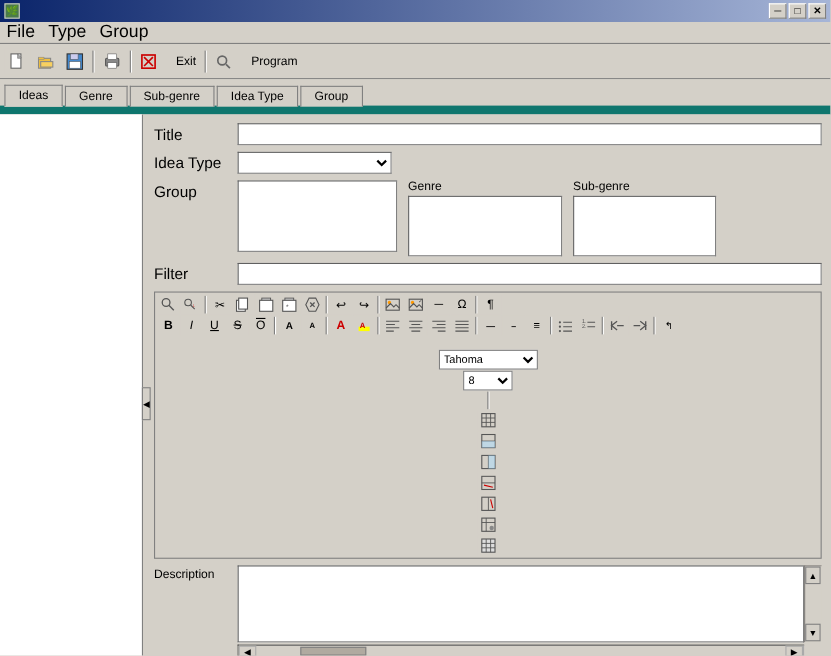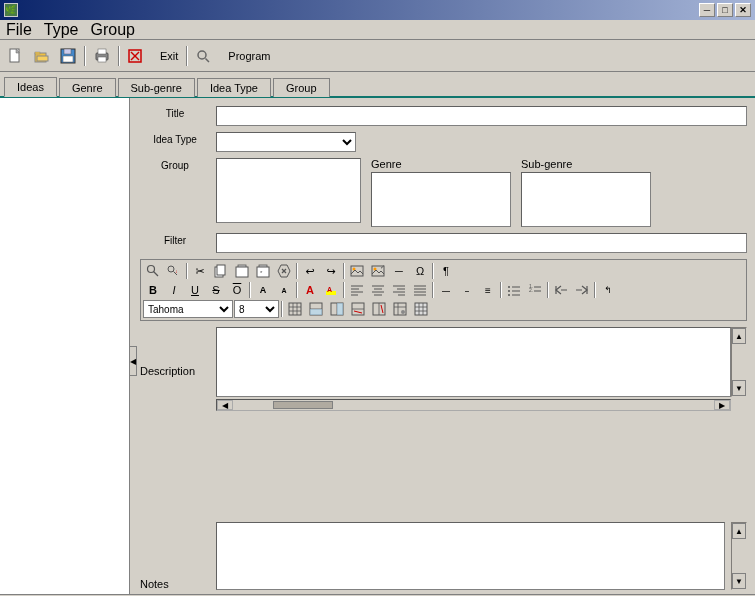--- a/index.html
+++ b/index.html
@@ -83,21 +83,21 @@
       cursor: pointer;
       font-size: 11px;
     }
 
     
     .tabs {
       background: #d4d0c8;
       display: flex;
       align-items: flex-end;
       padding: 4px 4px 0 4px;
-      border-bottom: 2px solid #0f766e;
+      border-bottom: 8px solid #0f766e;
     }
     .tab {
       padding: 3px 12px;
       font-size: 11px;
       border: 1px solid #808080;
       border-bottom: none;
       background: #d4d0c8;
       cursor: pointer;
       margin-right: 2px;
       position: relative;
@@ -148,22 +148,22 @@
       gap: 6px;
     }
 
     .form-row {
       display: flex;
       align-items: flex-start;
       gap: 6px;
     }
     .form-label {
       width: 70px;
-      text-align: center;
-      font-size: 10px;
+      text-align: left;
+      font-size: 14px;
       padding-top: 2px;
       flex-shrink: 0;
     }
     .form-input {
       flex: 1;
       height: 20px;
       border: 1px solid #808080;
       border-top-color: #606060;
       border-left-color: #606060;
       background: #fff;
@@ -247,21 +247,20 @@
       display: flex;
       align-items: flex-start;
       gap: 6px;
       flex: 1;
     }
     .desc-label {
       width: 70px;
       font-size: 11px;
       padding-top: 2px;
       flex-shrink: 0;
-      margin-top: 36px;
     }
     .desc-textarea-wrap {
       flex: 1;
       display: flex;
       flex-direction: column;
       gap: 2px;
     }
     .desc-textarea {
       flex: 1;
       border: 1px solid #808080;
@@ -598,21 +597,21 @@
         <div class="rte-btn">
           <svg width="14" height="14" viewBox="0 0 14 14">
               <polyline points="7,3 12,7 7,11" fill="none" stroke="#555" stroke-width="1.2"></polyline>
               <line x1="12" y1="3" x2="12" y2="11" stroke="#555" stroke-width="1.2"></line>
               <line x1="1" y1="7" x2="7" y2="7" stroke="#555" stroke-width="1"></line>
             </svg>
         </div>
         <div class="rte-sep"></div>
         <div class="rte-btn" style="font-size:9px;">↰</div>
       </div>
-      <div class="rte-row" style="margin-top:1px;">
+      <div class="rte-row" style="margin-top:13px;flex-direction:column;">
         <select class="rte-font-select" style="width:90px;">
           <option>Tahoma</option>
         </select>
         <select class="rte-size-select">
           <option>8</option>
         </select>
         <div class="rte-sep"></div>
 
         <div class="rte-btn">
           <svg width="14" height="14" viewBox="0 0 14 14">

